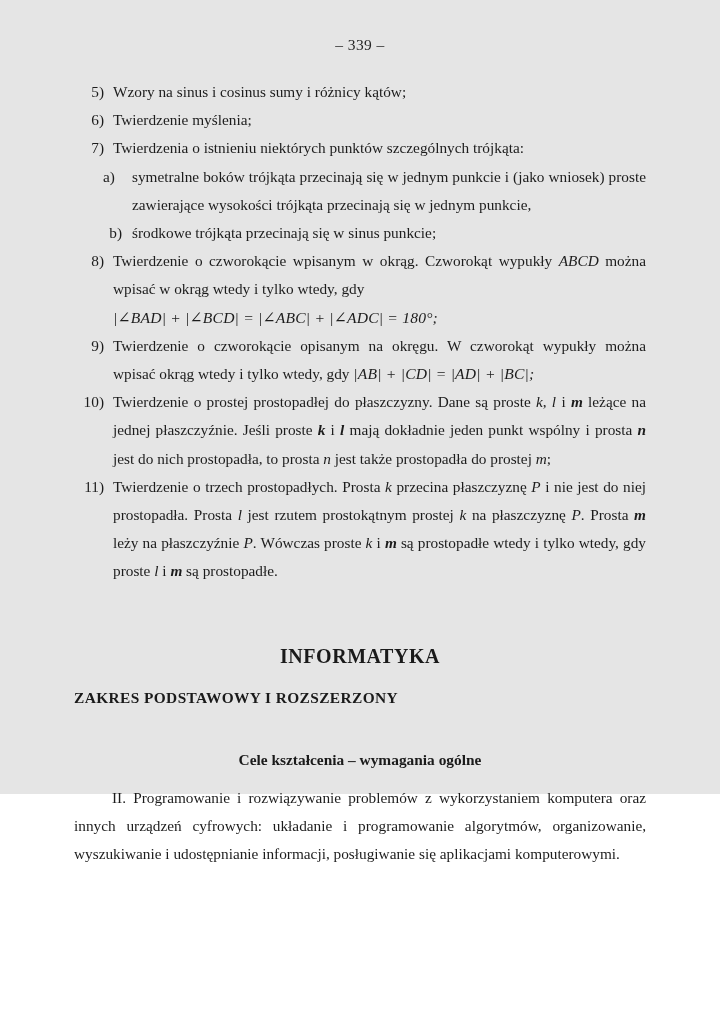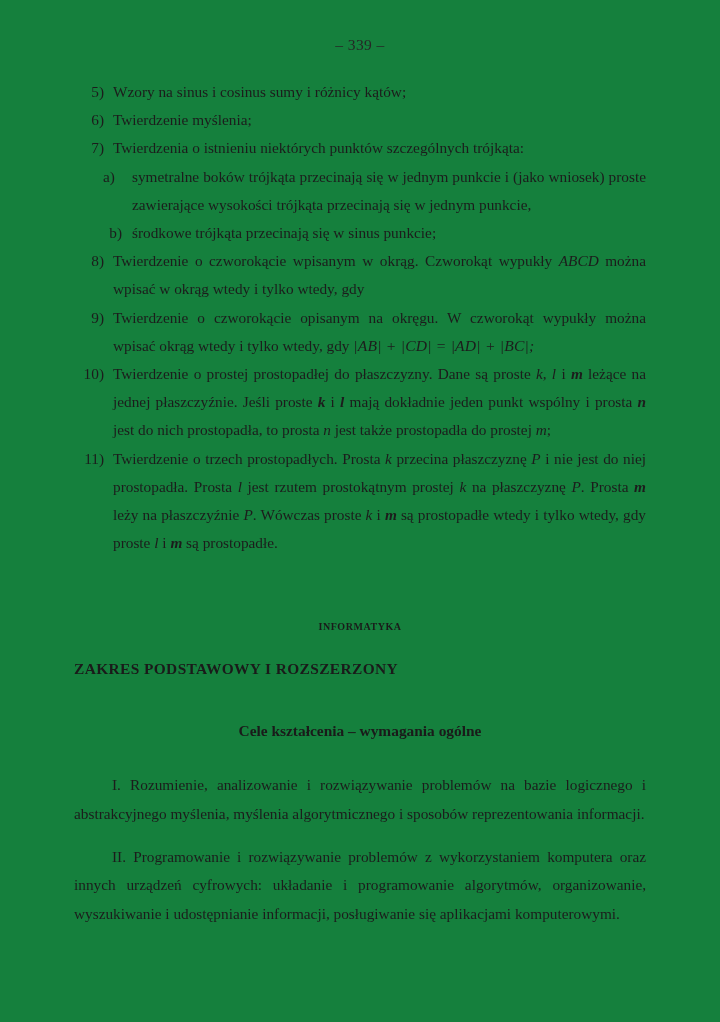--- a/index.html
+++ b/index.html
@@ -14,22 +14,22 @@
     font-family: "Liberation Serif", "DejaVu Serif", serif;
     color: #1a1a1a;
     overflow: hidden;
   }
 
   .page {
     position: absolute;
     left: 0;
     top: 0;
     width: 720px;
-    height: 1022px;
-    background: #15803d;
+    height: 794px;
+    background: #e5e5e5;
   }
 
   .page-number {
     position: absolute;
     top: 36px;
     left: 0;
     width: 720px;
     text-align: center;
     font-size: 15.5px;
     letter-spacing: 0.4px;
@@ -117,21 +117,21 @@
   .varb {
     font-style: italic;
     font-weight: bold;
   }
 
   
   .subject-title {
     margin-top: 56px;
     text-align: center;
     font-weight: bold;
-    font-size: 10px;
+    font-size: 20px;
     letter-spacing: 0.55px;
     line-height: 28px;
   }
   .scope-title {
     margin-top: 14px;
     text-align: left;
     font-weight: bold;
     font-size: 15.4px;
     letter-spacing: 0.4px;
     line-height: 28px;
@@ -191,20 +191,21 @@
         </li>
         <li class="alpha-item">
           <span class="marker">b)</span>
           <span class="body">środkowe trójkąta przecinają się w sinus punkcie;</span>
         </li>
       </ol>
 
       <li class="num-item">
         <span class="marker">8)</span>
         <span class="body"><span>Twierdzenie o czworokącie wpisanym w okrąg. Czworokąt wypukły </span><span class="var">ABCD</span><span> można wpisać w okrąg wtedy i tylko wtedy, gdy</span></span>
+        <div class="formula">|∠BAD| + |∠BCD| = |∠ABC| + |∠ADC| = 180°;</div>
       </li>
 
       <li class="num-item">
         <span class="marker">9)</span>
         <span class="body jtext"><span>Twierdzenie o czworokącie opisanym na okręgu. W czworokąt wypukły można wpisać okrąg wtedy i tylko wtedy, gdy </span><span class="formula">|AB| + |CD| = |AD| + |BC|;</span></span>
       </li>
 
       <li class="num-item">
         <span class="marker">10)</span>
         <span class="body jtext"><span>Twierdzenie o prostej prostopadłej do płaszczyzny. Dane są proste </span><span class="var">k</span><span>, </span><span class="var">l</span><span> i </span><span class="varb">m</span><span> leżące na jednej płaszczyźnie. Jeśli proste </span><span class="varb">k</span><span> i </span><span class="varb">l</span><span> mają dokładnie jeden punkt wspólny i prosta </span><span class="varb">n</span><span> jest do nich prostopadła, to prosta </span><span class="var">n</span><span> jest także prostopadła do prostej </span><span class="var">m</span><span>;</span></span>
@@ -216,18 +217,17 @@
       </li>
 
     </ol>
 
     <div class="subject-title">INFORMATYKA</div>
 
     <div class="scope-title">ZAKRES PODSTAWOWY I ROZSZERZONY</div>
 
     <div class="section-heading">Cele kształcenia – wymagania ogólne</div>
 
-    <p class="goal-para">I. Rozumienie, analizowanie i rozwiązywanie problemów na bazie logicznego i abstrakcyjnego myślenia, myślenia algorytmicznego i sposobów reprezentowania informacji.</p>
 
     <p class="goal-para tight">II. Programowanie i rozwiązywanie problemów z wykorzystaniem komputera oraz innych urządzeń cyfrowych: układanie i programowanie algorytmów, organizowanie, wyszukiwanie i udostępnianie informacji, posługiwanie się aplikacjami komputerowymi.</p>
 
   </div>
 </div>
 
 </body></html>

